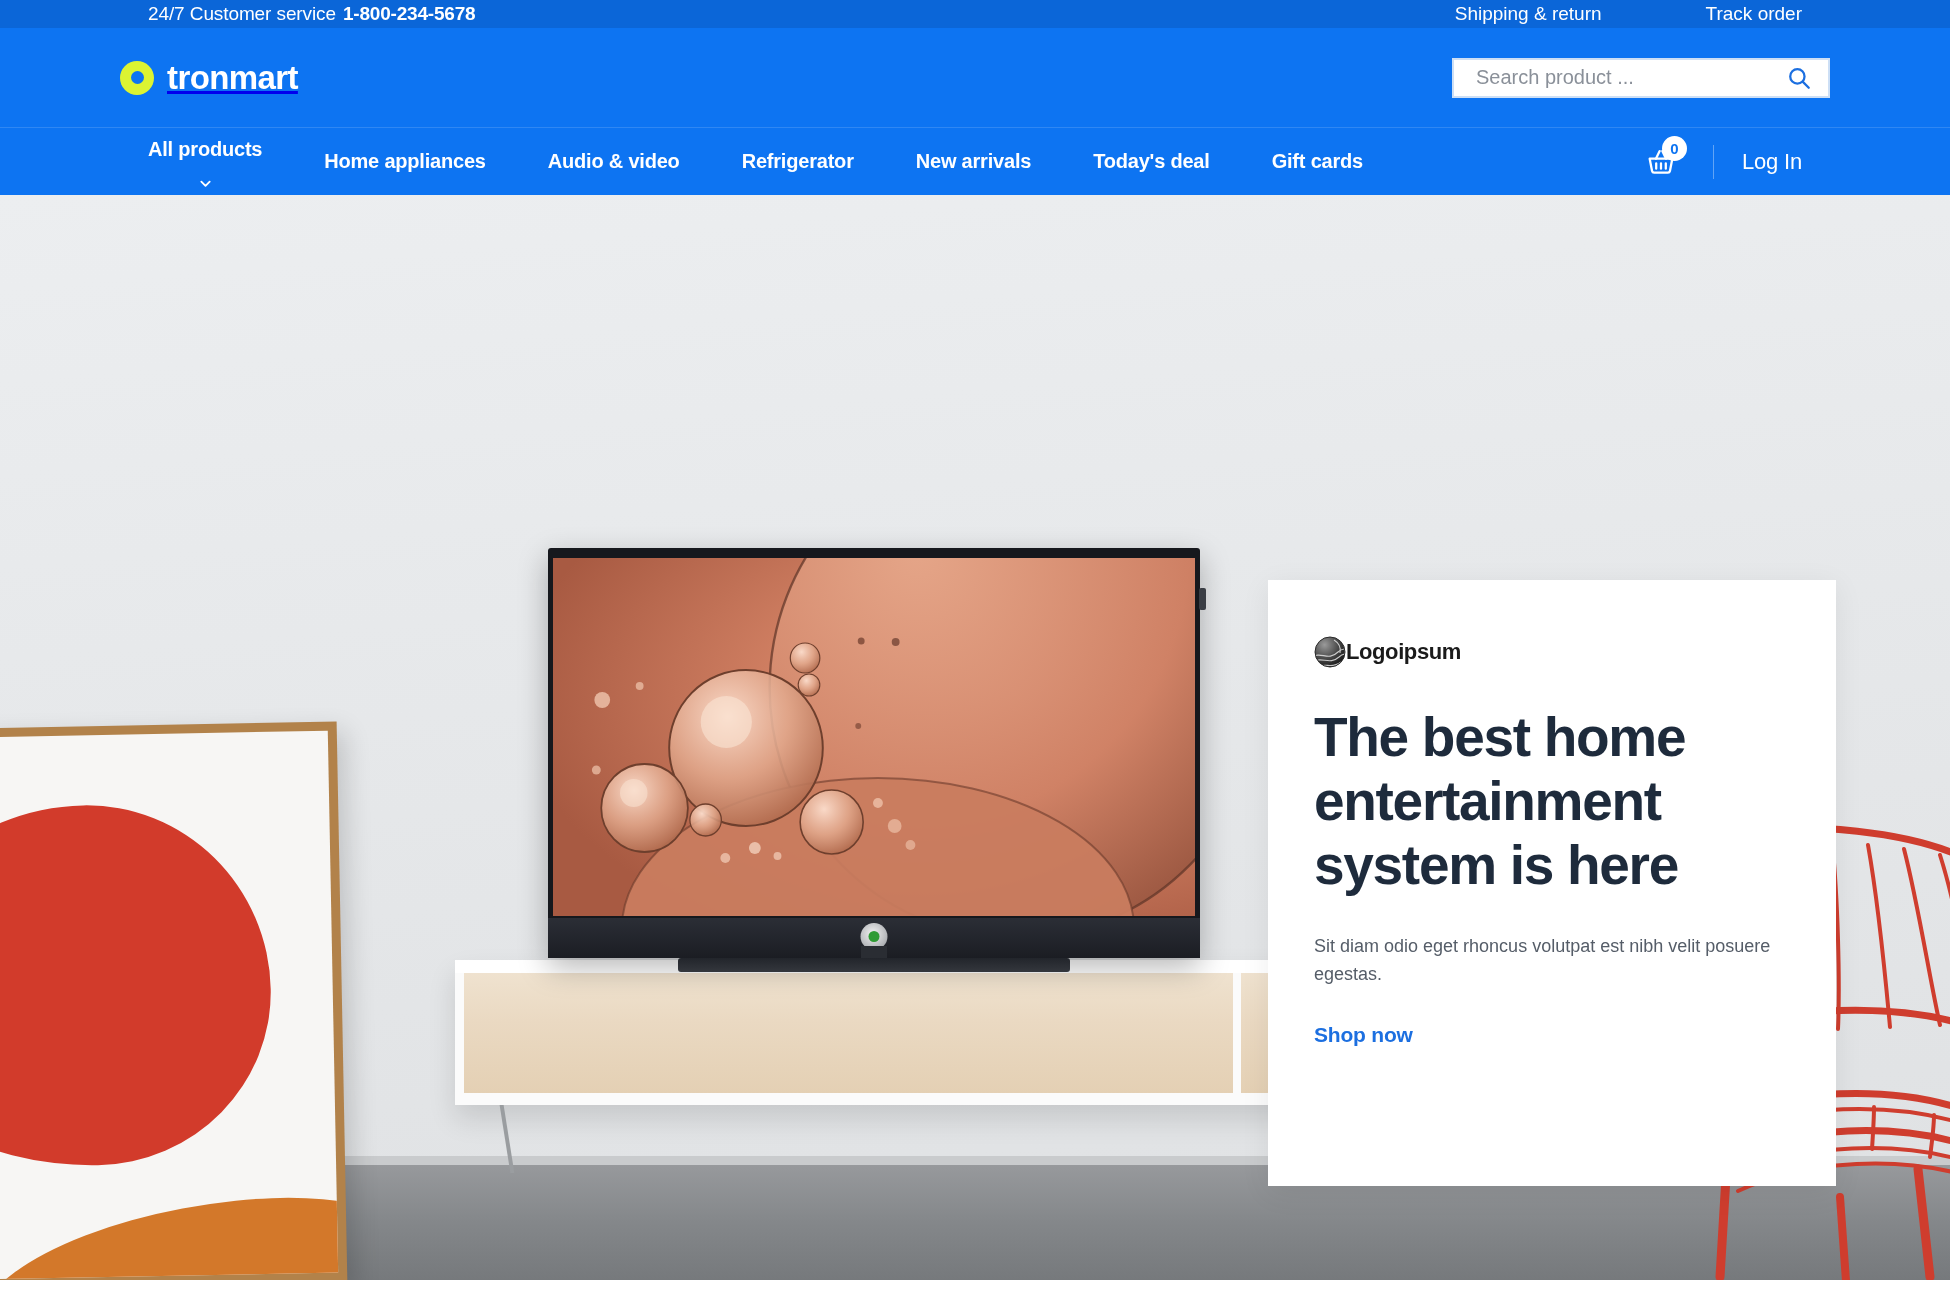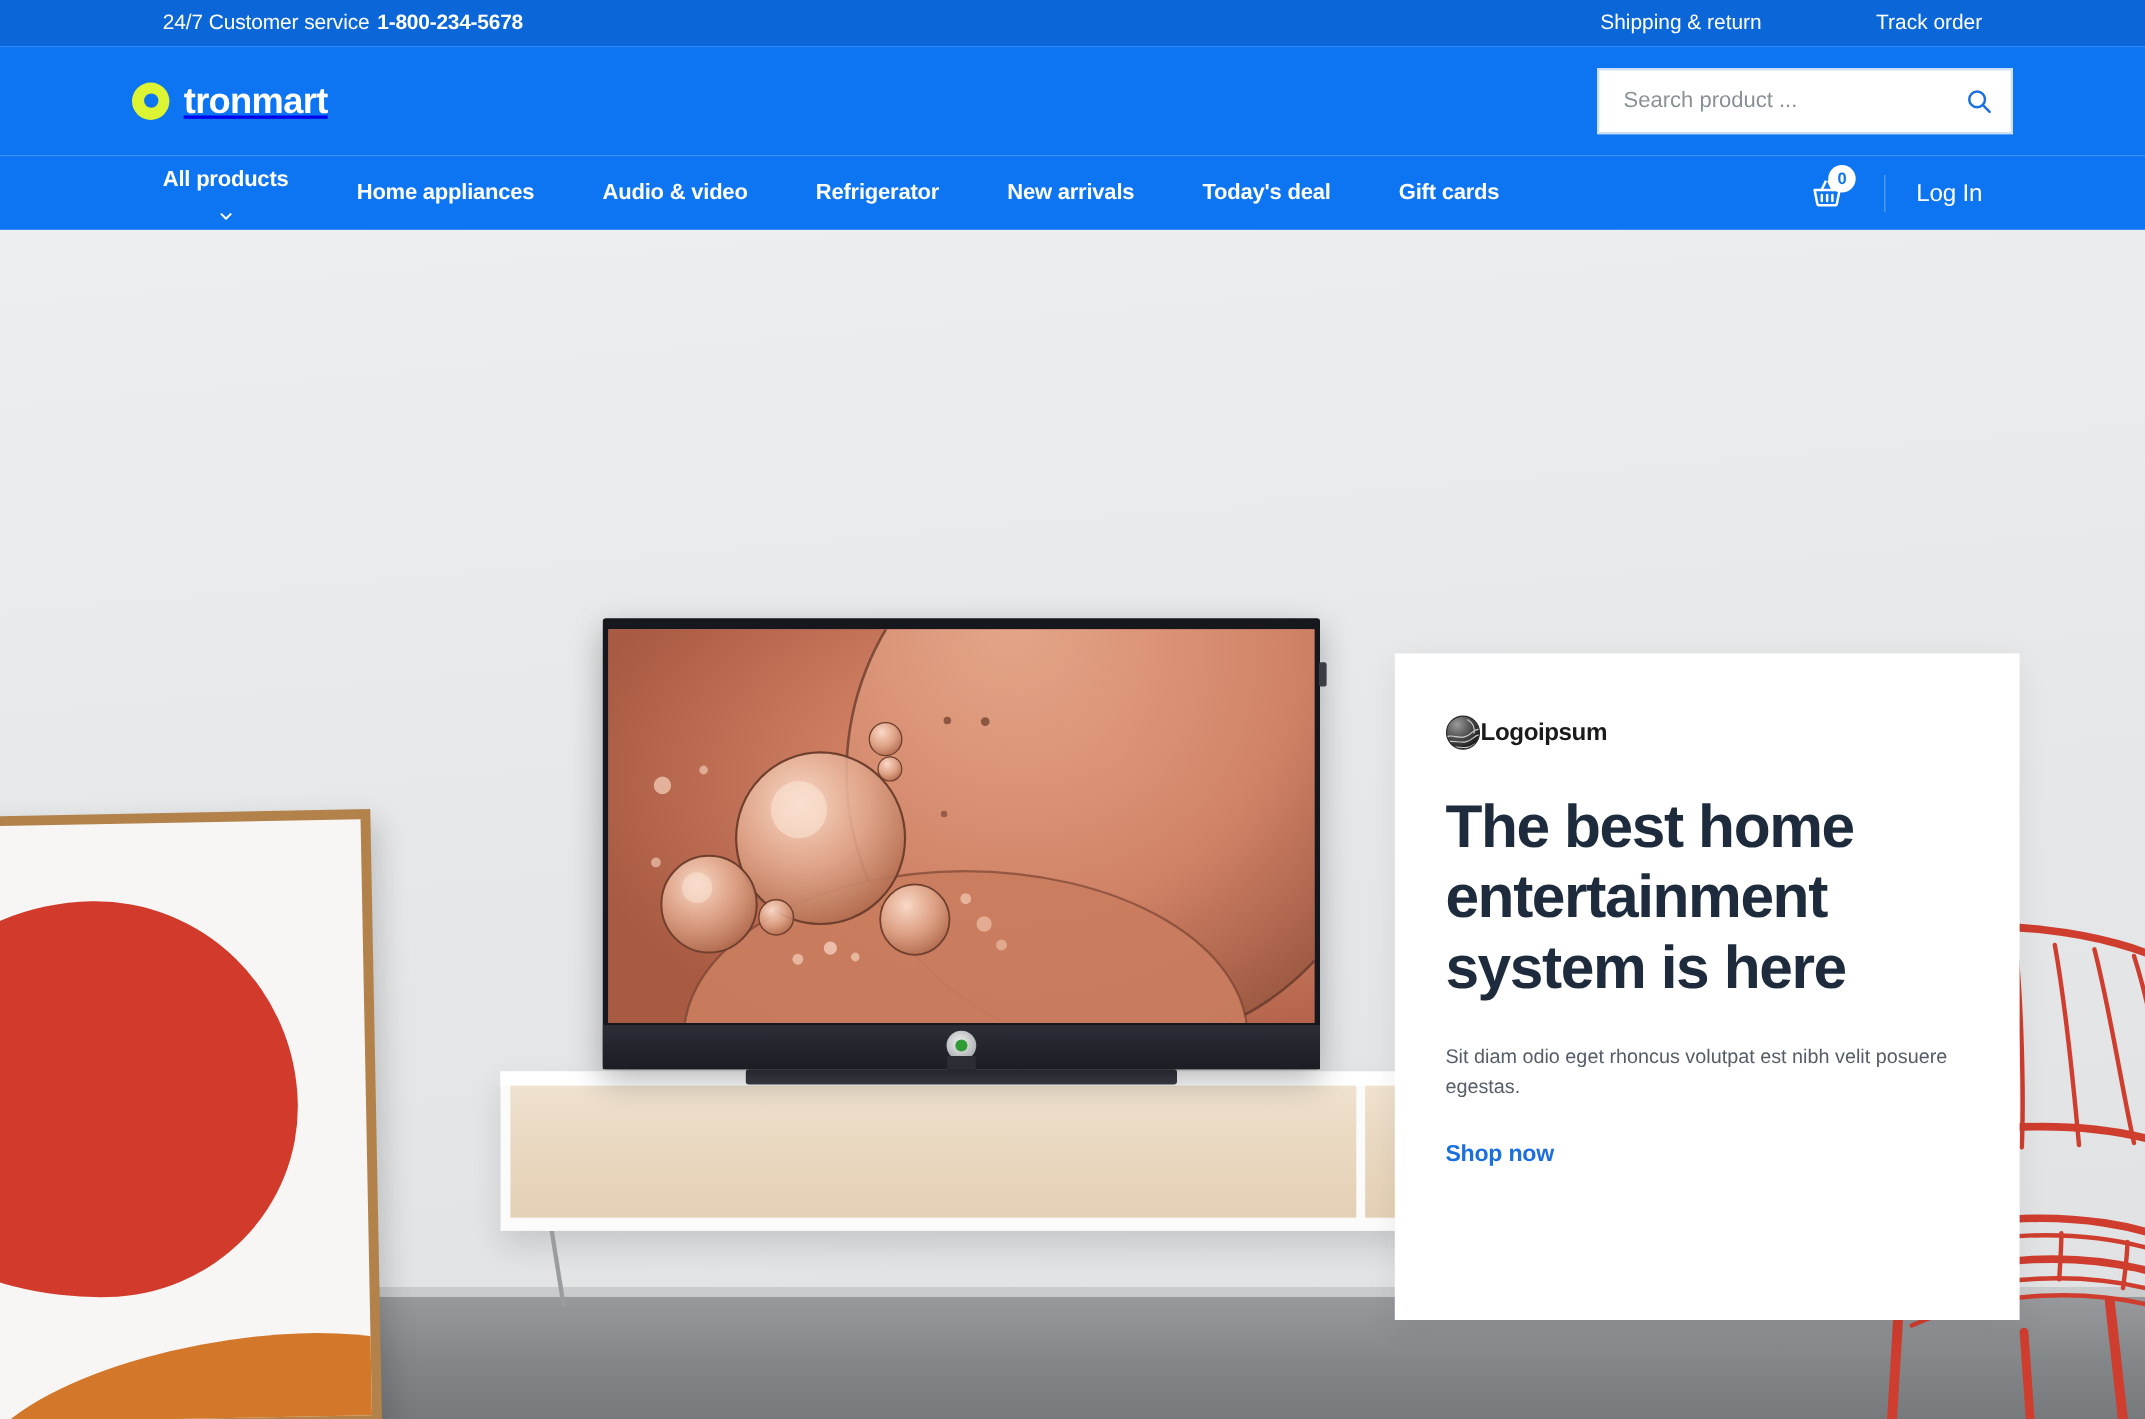--- a/index.html
+++ b/index.html
@@ -5,21 +5,21 @@
   * { margin:0; padding:0; box-sizing:border-box; }
   html,body { width:1950px; height:1290px; overflow:hidden; }
   body {
     font-family:"Liberation Sans", sans-serif;
     background:#ffffff;
     -webkit-font-smoothing:antialiased;
   }
 
   
   .topbar {
-    height:42px;
+    height:28px;
     background:#0b66d8;
     display:flex;
     align-items:center;
     padding:0 148px 0 148px;
     color:#ffffff;
     font-size:19px;
   }
   .topbar-left { display:flex; align-items:baseline; gap:7px; }
   .topbar-left .svc { font-weight:400; letter-spacing:-0.1px; }
   .topbar-left .phone { font-weight:700; letter-spacing:-0.2px; }
@@ -42,21 +42,21 @@
     display:flex; align-items:center; justify-content:center;
   }
   .brand-mark .hole {
     width:13px; height:13px; border-radius:50%; background:#0d74f2;
   }
   .brand-name {
     color:#ffffff; font-size:33px; font-weight:700; letter-spacing:-0.6px;
   }
   .searchwrap {
     margin-left:auto;
-    width:378px; height:60px;
+    width:378px; height:40px;
     background:#ffffff;
     border:2px solid #cddff5;
     display:flex; align-items:center;
     padding:0 16px 0 22px;
   }
   .searchwrap input {
     flex:1; border:none; outline:none; background:transparent;
     font-family:"Liberation Sans", sans-serif;
     font-size:20px; color:#3c4450;
   }

